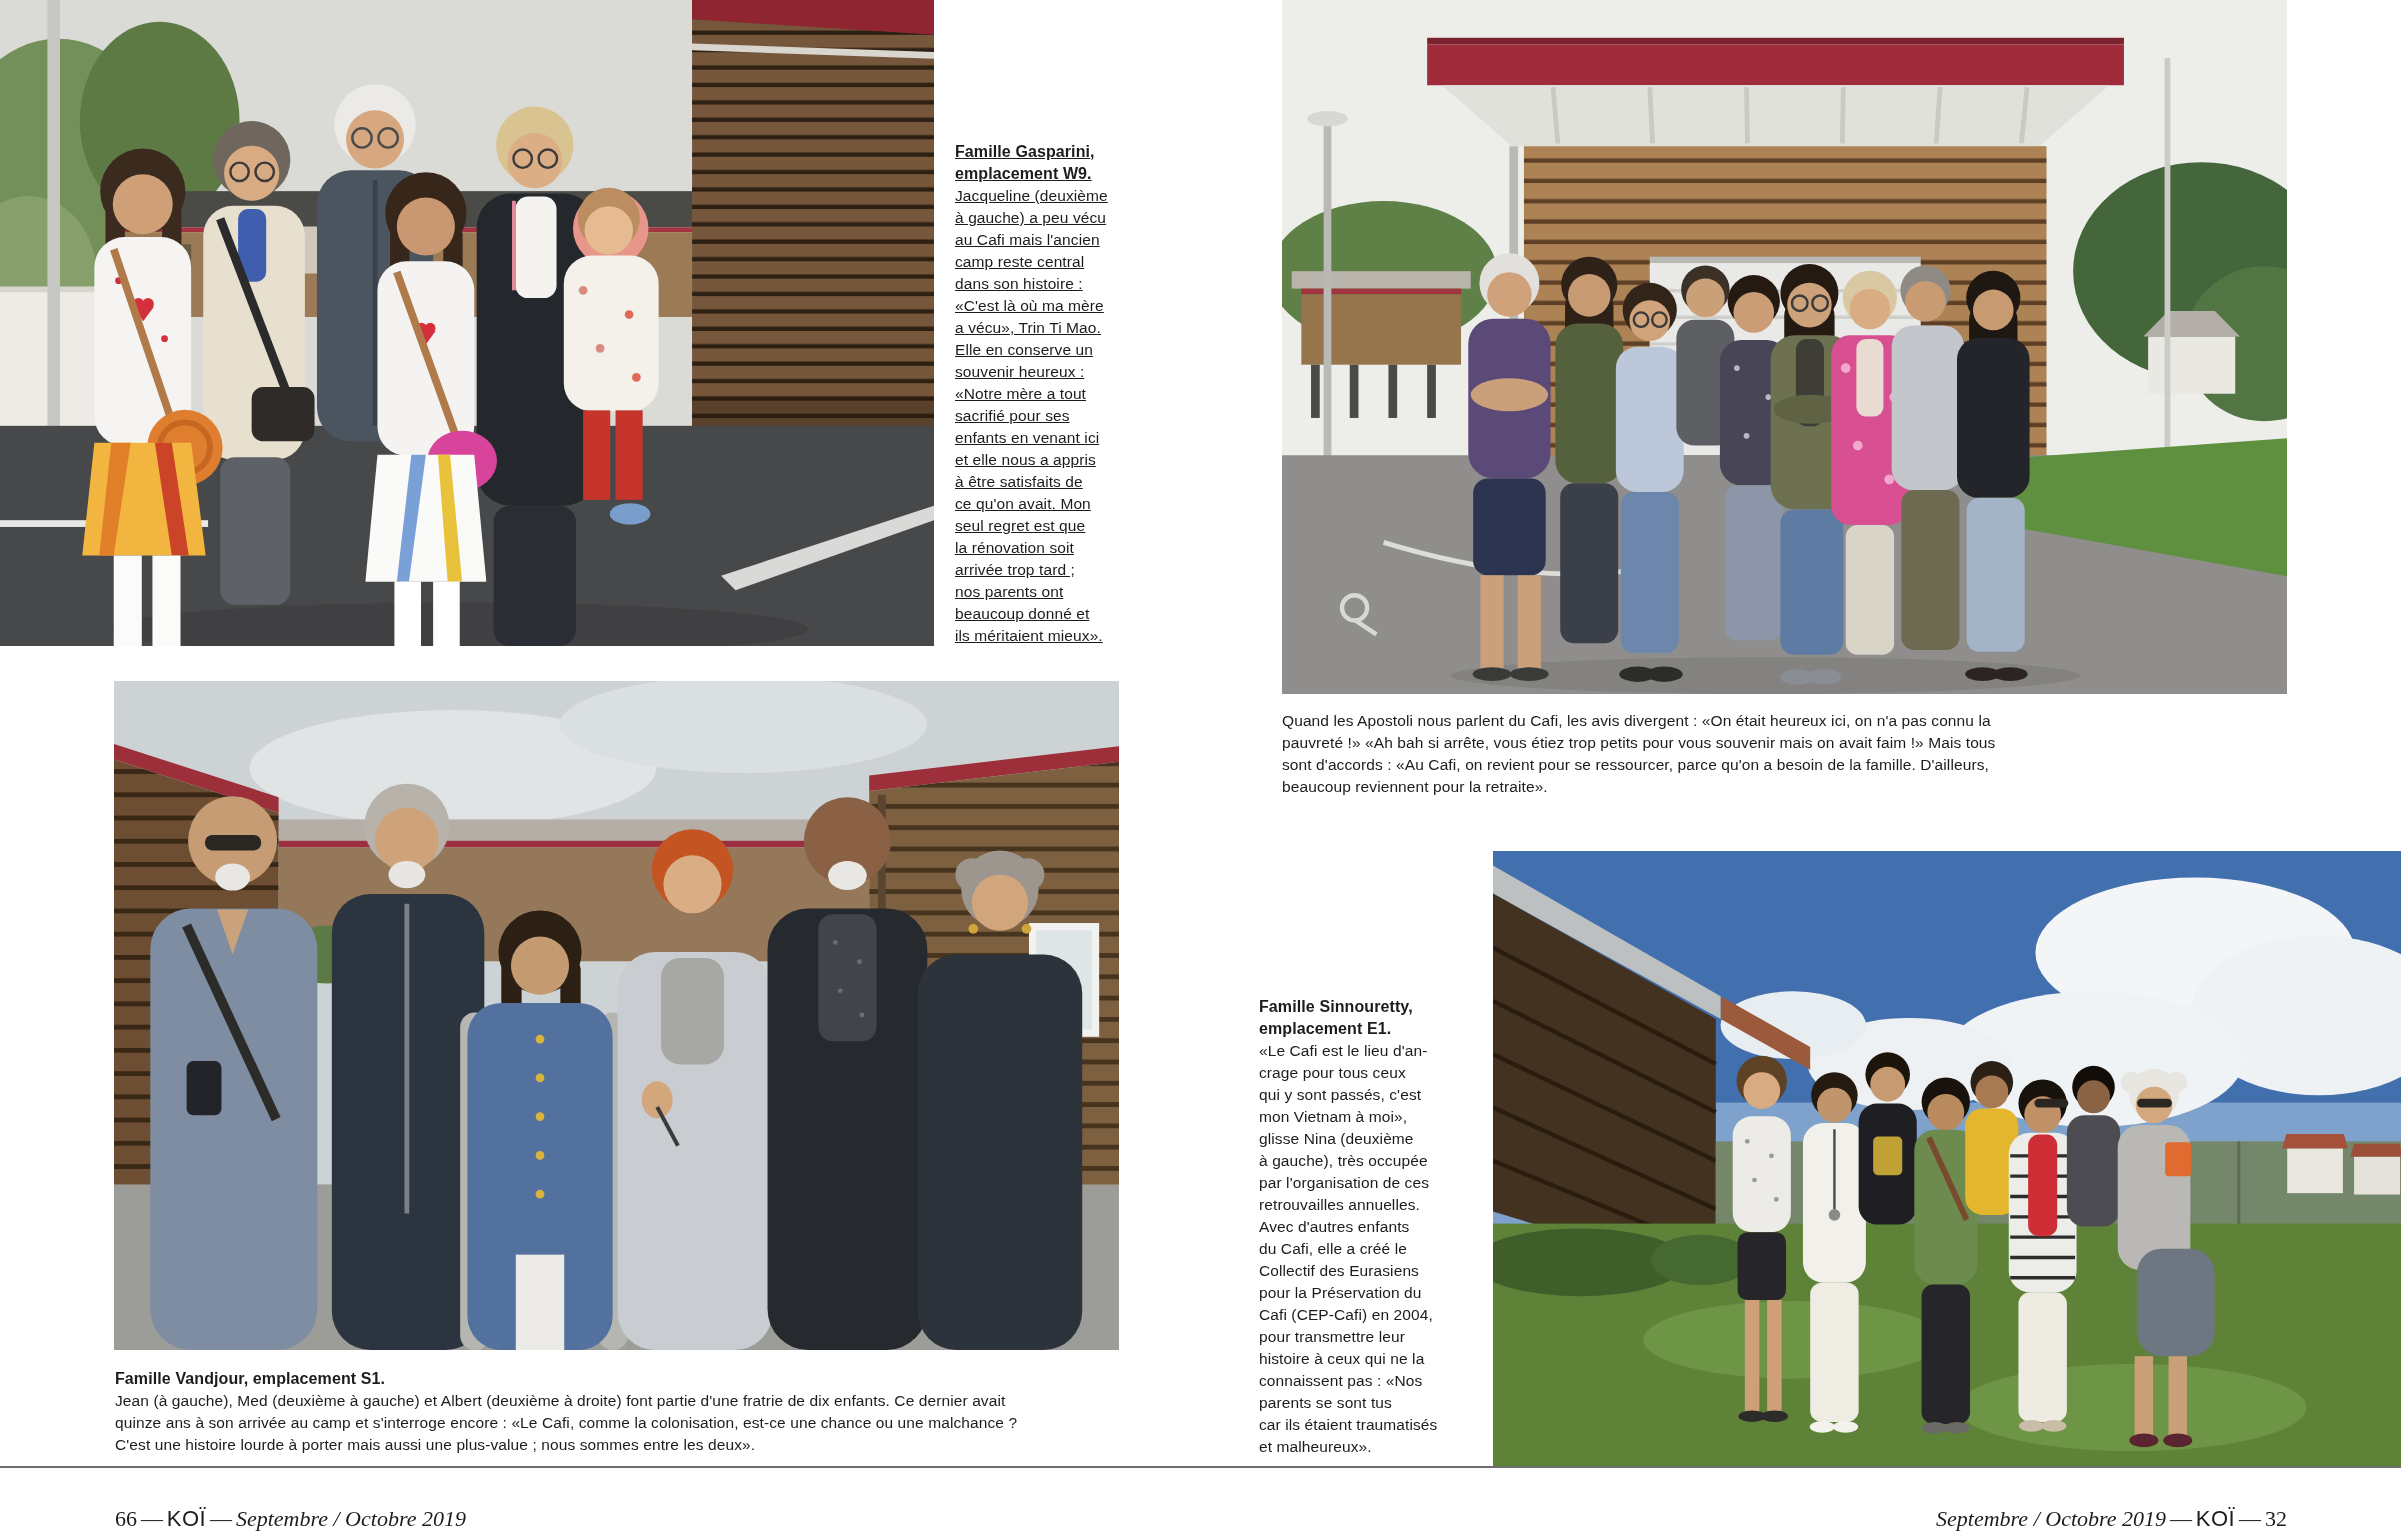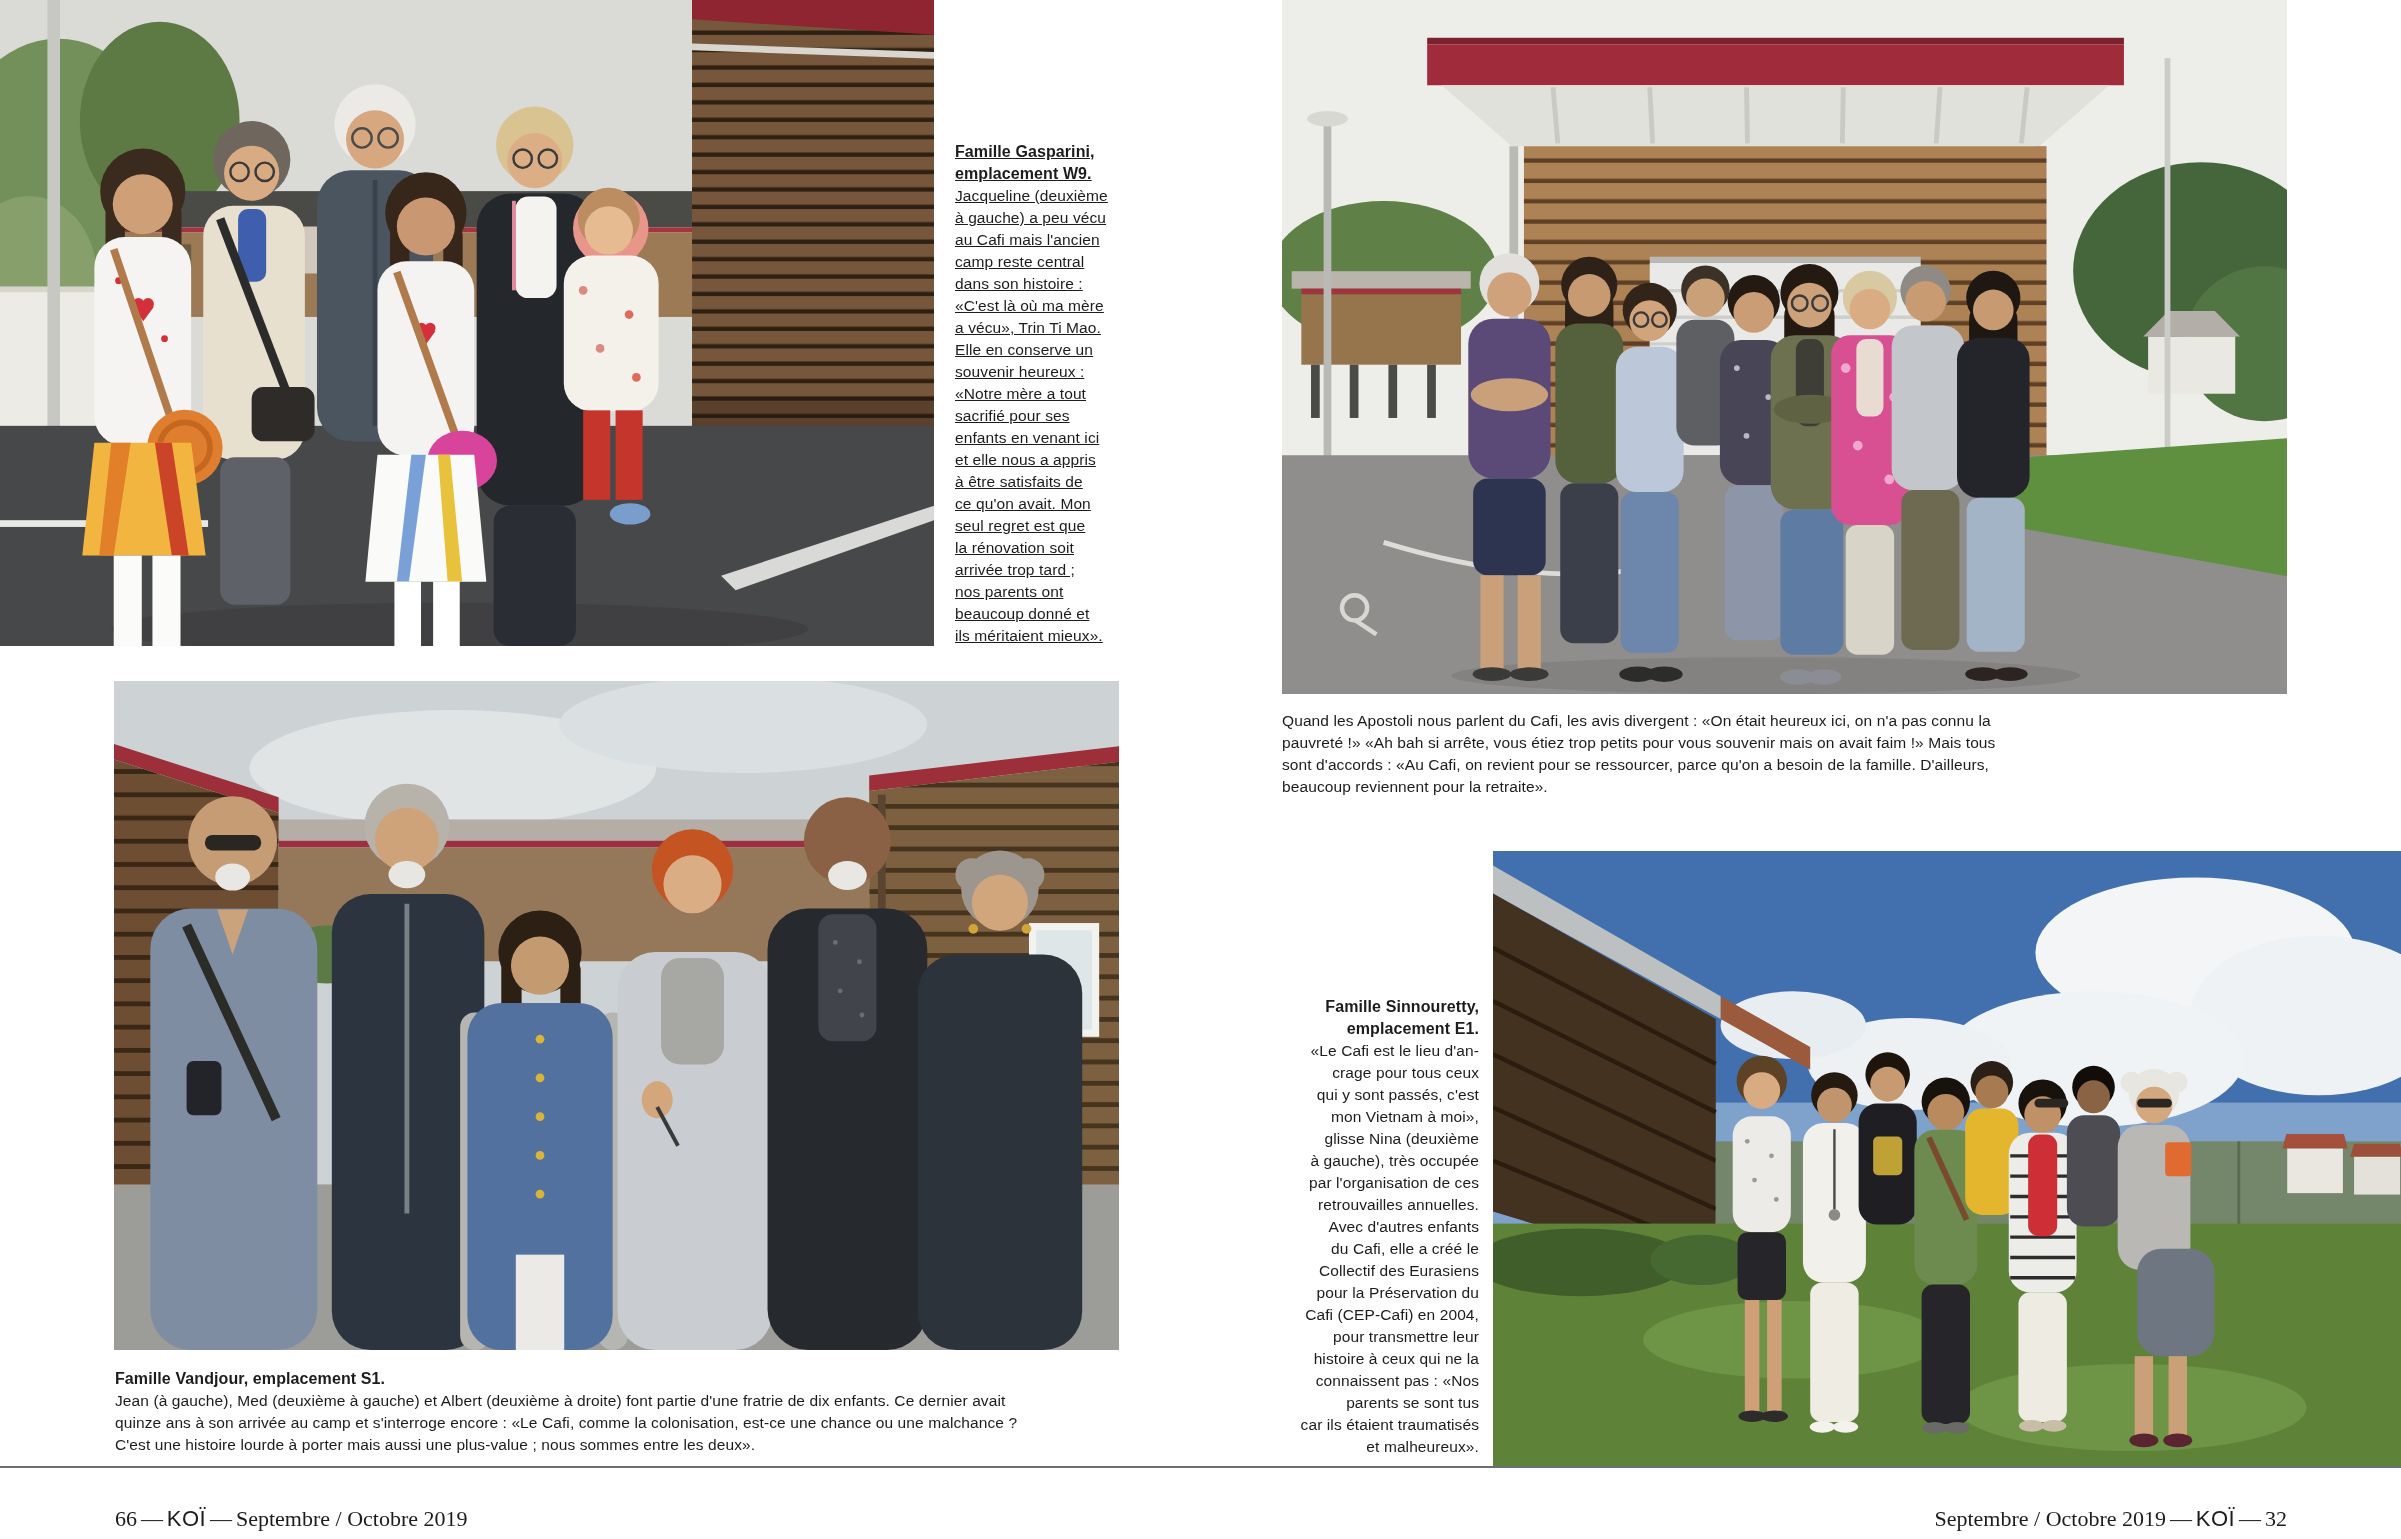--- a/index.html
+++ b/index.html
@@ -3,27 +3,27 @@
 <meta charset="utf-8">
 <style>
   html,body{margin:0;padding:0;background:#ffffff;}
   body{position:relative;width:2401px;height:1539px;overflow:hidden;
        font-family:"Liberation Sans",sans-serif;color:#1c1c1c;}
   .photo{position:absolute;overflow:hidden;}
   .photo svg{display:block;width:100%;height:100%;}
   .caption{position:absolute;font-size:15.5px;line-height:22px;letter-spacing:0.1px;}
   .caption h3{margin:0;font-size:16px;font-weight:700;line-height:22px;white-space:pre-line;}
   .caption p{margin:0;white-space:pre-line;}
-  .col-right{text-align:right;}
+  .col-right{text-align:left;}
   .col-right p,.col-right h3{line-height:22px;}
   .rule{position:absolute;left:0;top:1466px;width:2401px;height:2.4px;background:#6e6e6e;}
   .folio{position:absolute;top:1506px;font-family:"Liberation Serif",serif;
          font-size:22px;white-space:nowrap;}
   .folio .brand{font-family:"Liberation Sans",sans-serif;font-weight:400;letter-spacing:0.5px;}
-  .folio .issue{}
+  .folio .issue{font-style:italic;}
   .folio .dash{padding:0 3.9px;}
   .folio-left{left:115px;}
   .folio-right{right:114px;text-align:right;}
 </style>
 </head>
 <body>
 
 <div class="photo" style="left:0;top:0;width:934px;height:646px;">
 <svg viewBox="0 0 1930 1335" preserveAspectRatio="none">
   <defs>

